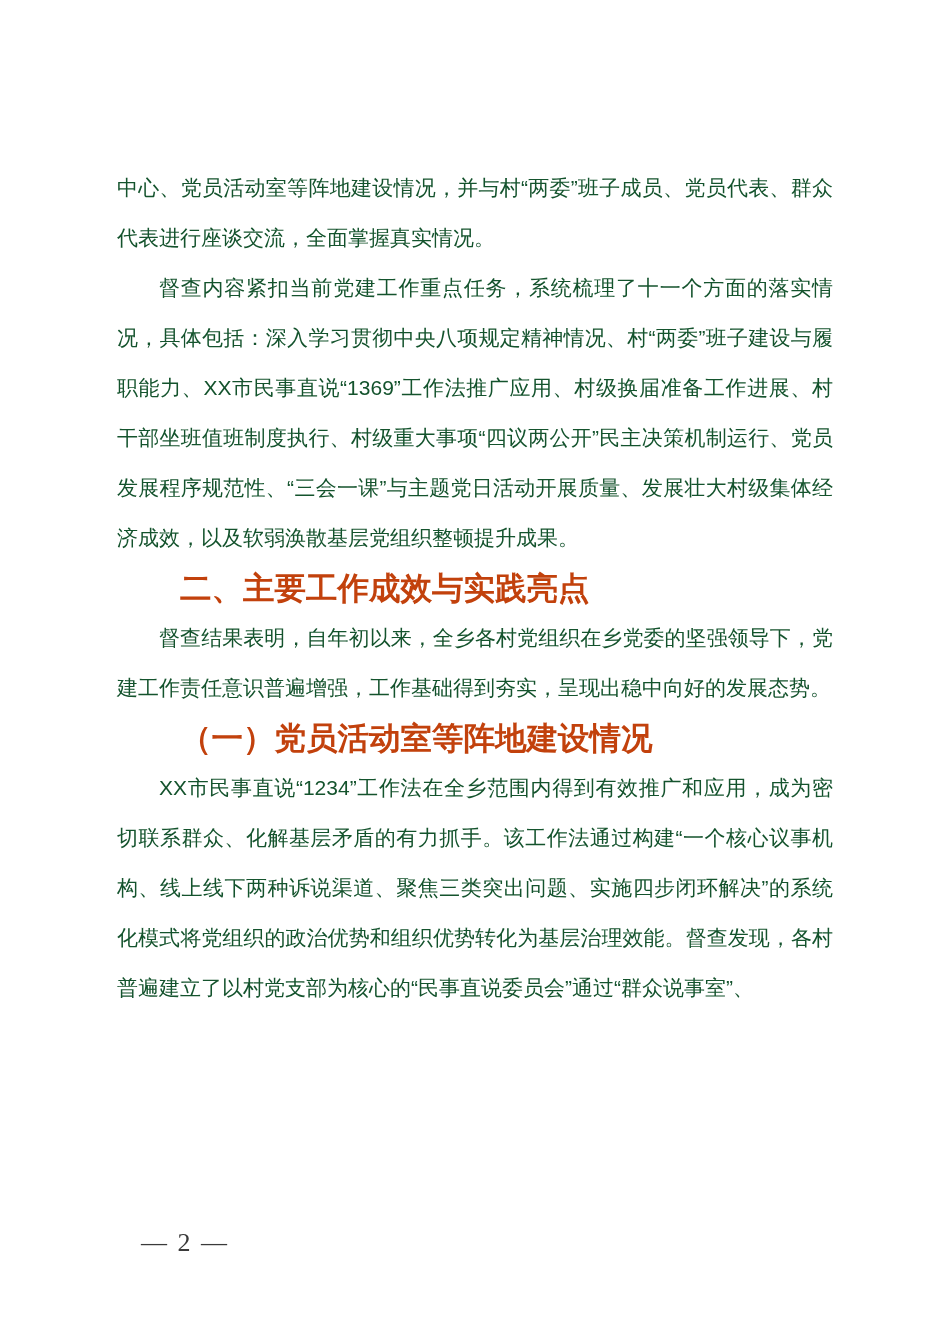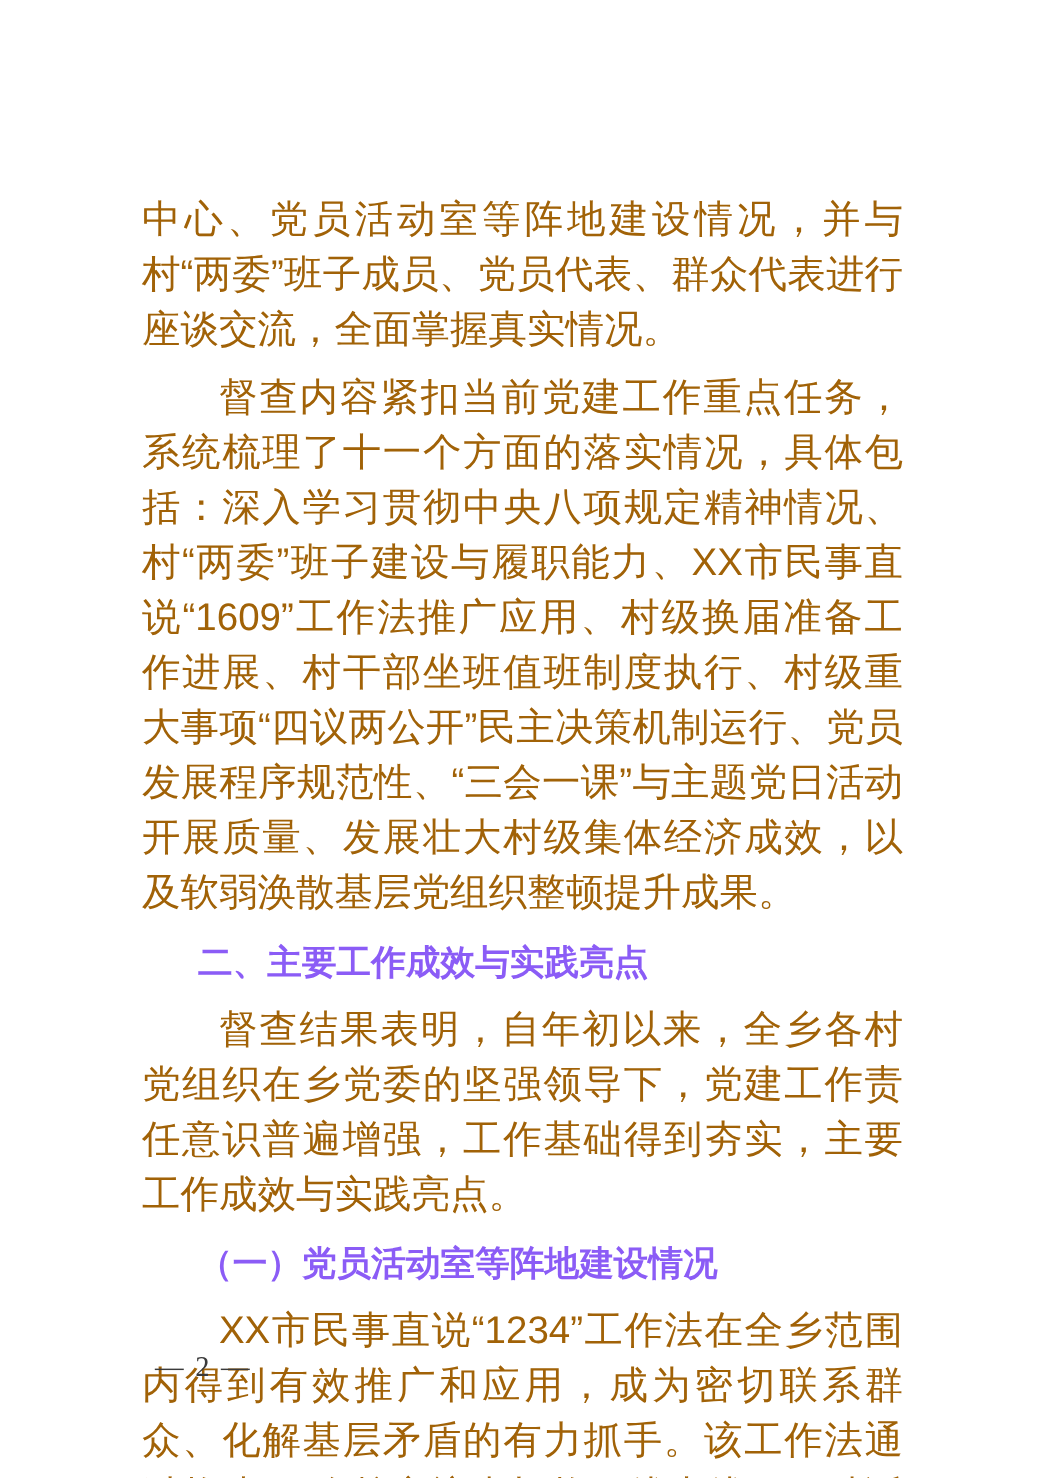--- a/index.html
+++ b/index.html
@@ -27,41 +27,41 @@
 
   .content {
     position: absolute;
     left: 117px;
     top: 163px;
     width: 716px;
   }
 
   
   .para {
-    font-size: 35px;
+    font-size: 21px;
     line-height: 50px;
-    color: #a16207;
+    color: #14532d;
     text-align: justify;
     text-justify: inter-character;
     text-indent: 2em;
-    margin: 12px;
+    margin: 0;
     letter-spacing: 0px;
     font-weight: 400;
   }
 
   
   .para.no-indent {
     text-indent: 0;
   }
 
   
   .heading {
     font-size: 31.5px;
     line-height: 50px;
-    color: #8b5cf6;
+    color: #c2410c;
     font-weight: bold;
     text-indent: 2em;
     margin: 0;
     text-align: left;
   }
 
   
   .footer {
     position: absolute;
     left: 117px;
@@ -80,25 +80,25 @@
 </style>
 </head>
 <body>
 
 <div class="page">
 
   <div class="content">
 
     <p class="para no-indent">中心、党员活动室等阵地建设情况，并与村“两委”班子成员、党员代表、群众代表进行座谈交流，全面掌握真实情况。</p>
 
-    <p class="para">督查内容紧扣当前党建工作重点任务，系统梳理了十一个方面的落实情况，具体包括：深入学习贯彻中央八项规定精神情况、村“两委”班子建设与履职能力、XX市民事直说“1609”工作法推广应用、村级换届准备工作进展、村干部坐班值班制度执行、村级重大事项“四议两公开”民主决策机制运行、党员发展程序规范性、“三会一课”与主题党日活动开展质量、发展壮大村级集体经济成效，以及软弱涣散基层党组织整顿提升成果。</p>
+    <p class="para">督查内容紧扣当前党建工作重点任务，系统梳理了十一个方面的落实情况，具体包括：深入学习贯彻中央八项规定精神情况、村“两委”班子建设与履职能力、XX市民事直说“1369”工作法推广应用、村级换届准备工作进展、村干部坐班值班制度执行、村级重大事项“四议两公开”民主决策机制运行、党员发展程序规范性、“三会一课”与主题党日活动开展质量、发展壮大村级集体经济成效，以及软弱涣散基层党组织整顿提升成果。</p>
 
     <h2 class="heading">二、主要工作成效与实践亮点</h2>
 
-    <p class="para">督查结果表明，自年初以来，全乡各村党组织在乡党委的坚强领导下，党建工作责任意识普遍增强，工作基础得到夯实，主要工作成效与实践亮点。</p>
+    <p class="para">督查结果表明，自年初以来，全乡各村党组织在乡党委的坚强领导下，党建工作责任意识普遍增强，工作基础得到夯实，呈现出稳中向好的发展态势。</p>
 
     <h3 class="heading">（一）党员活动室等阵地建设情况</h3>
 
     <p class="para">XX市民事直说“1234”工作法在全乡范围内得到有效推广和应用，成为密切联系群众、化解基层矛盾的有力抓手。该工作法通过构建“一个核心议事机构、线上线下两种诉说渠道、聚焦三类突出问题、实施四步闭环解决”的系统化模式将党组织的政治优势和组织优势转化为基层治理效能。督查发现，各村普遍建立了以村党支部为核心的“民事直说委员会”通过“群众说事室”、</p>
 
   </div>
 
   <div class="footer">
     <span class="page-number">— 2 —</span>
   </div>

